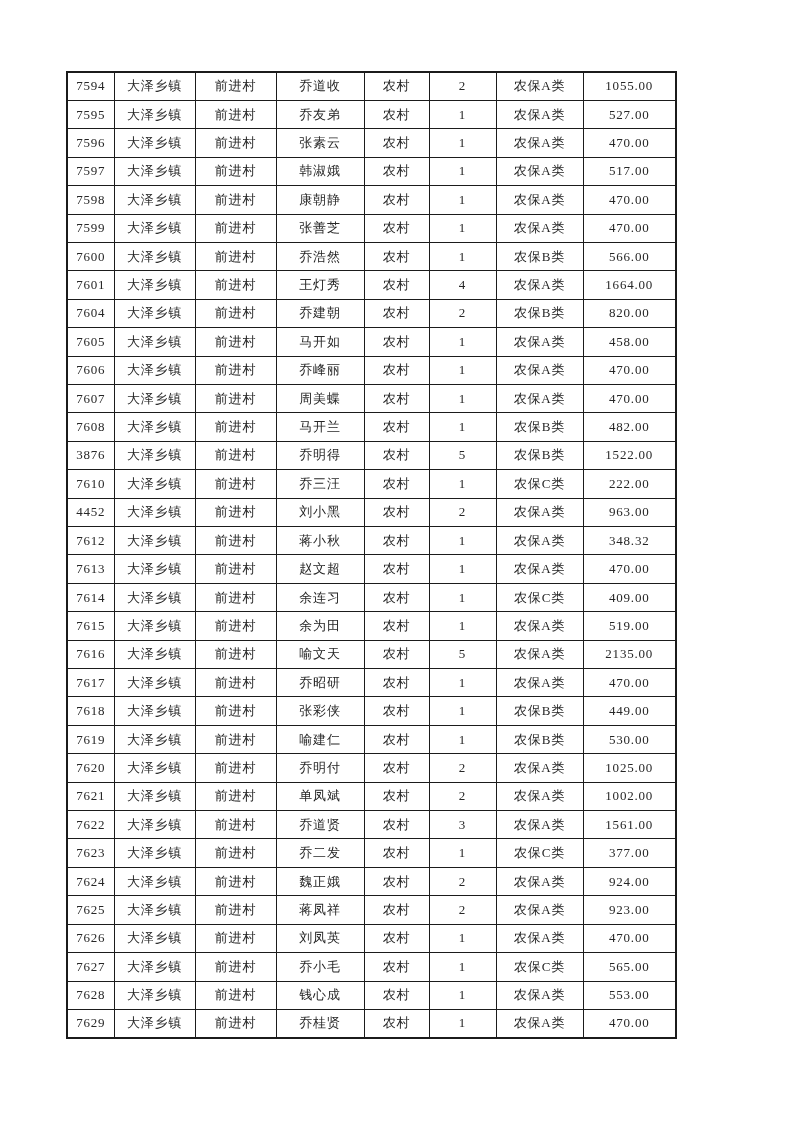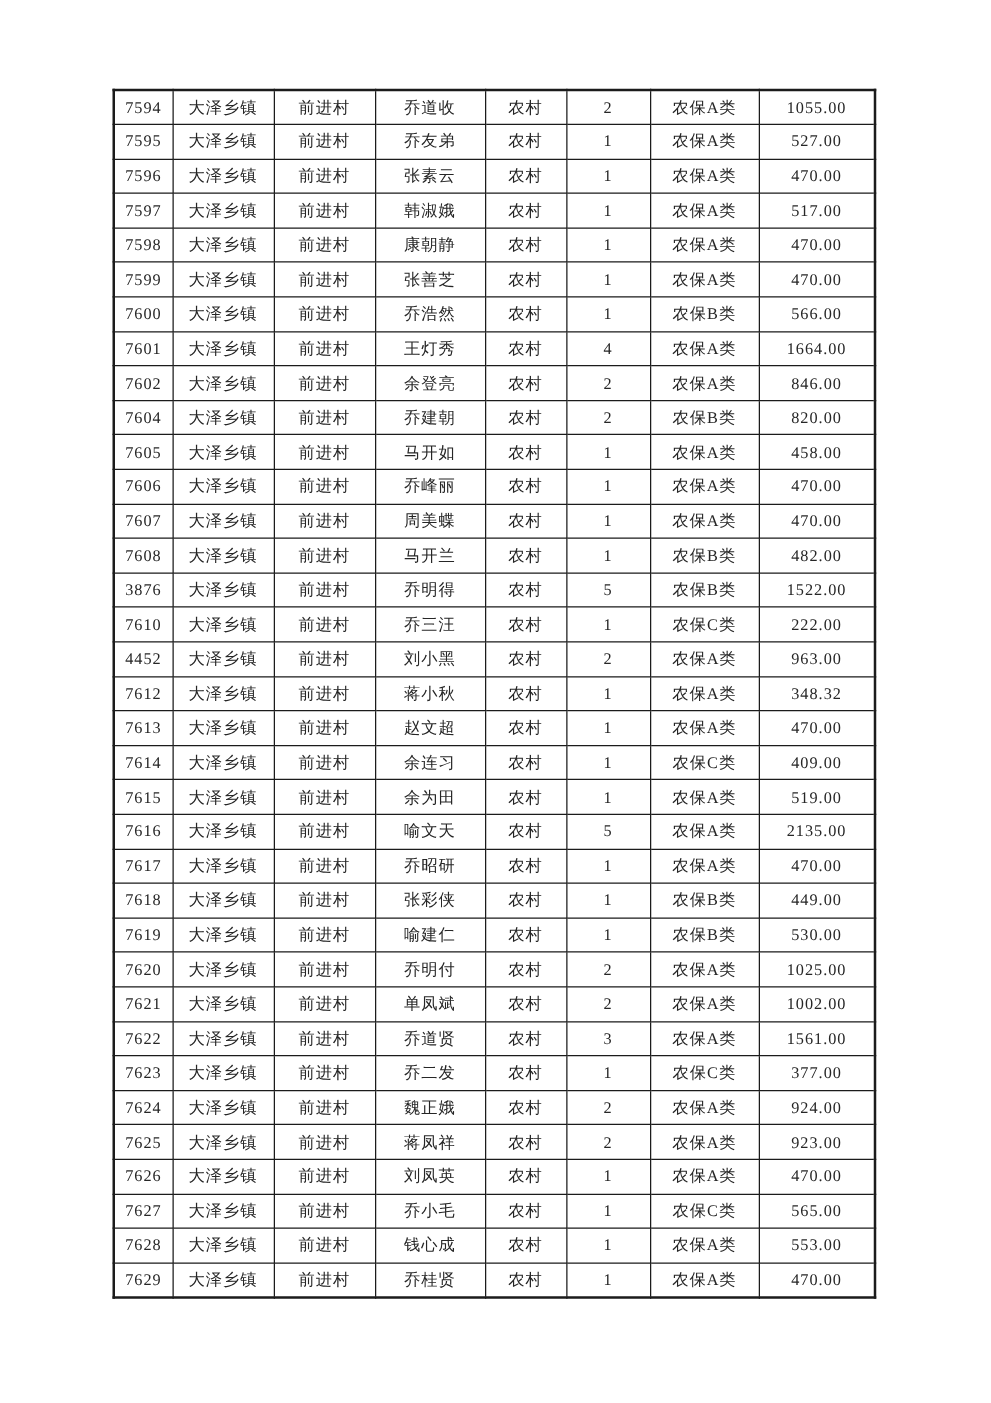--- a/index.html
+++ b/index.html
@@ -16,21 +16,20 @@
   }
   table.records {
     position: absolute;
     left: 66px;
     top: 71px;
     width: 609px;
     height: 968px;
     border-collapse: collapse;
     table-layout: fixed;
     border: 2.5px solid #1b1b1b;
-    margin-left: 24px;
   }
   table.records td {
     border: 1.5px solid #1b1b1b;
     text-align: center;
     vertical-align: middle;
     font-family: "Liberation Serif", "DejaVu Serif", serif;
     font-size: 13px;
     letter-spacing: 0.8px;
     color: #262626;
     padding: 0;
@@ -131,30 +130,20 @@
           <td>7601</td>
           <td>大泽乡镇</td>
           <td>前进村</td>
           <td>王灯秀</td>
           <td>农村</td>
           <td>4</td>
           <td>农保A类</td>
           <td>1664.00</td>
         </tr>
         <tr>
-          <td>7602</td>
-          <td>大泽乡镇</td>
-          <td>前进村</td>
-          <td>余登亮</td>
-          <td>农村</td>
-          <td>2</td>
-          <td>农保A类</td>
-          <td>846.00</td>
-        </tr>
-        <tr>
           <td>7604</td>
           <td>大泽乡镇</td>
           <td>前进村</td>
           <td>乔建朝</td>
           <td>农村</td>
           <td>2</td>
           <td>农保B类</td>
           <td>820.00</td>
         </tr>
         <tr>

